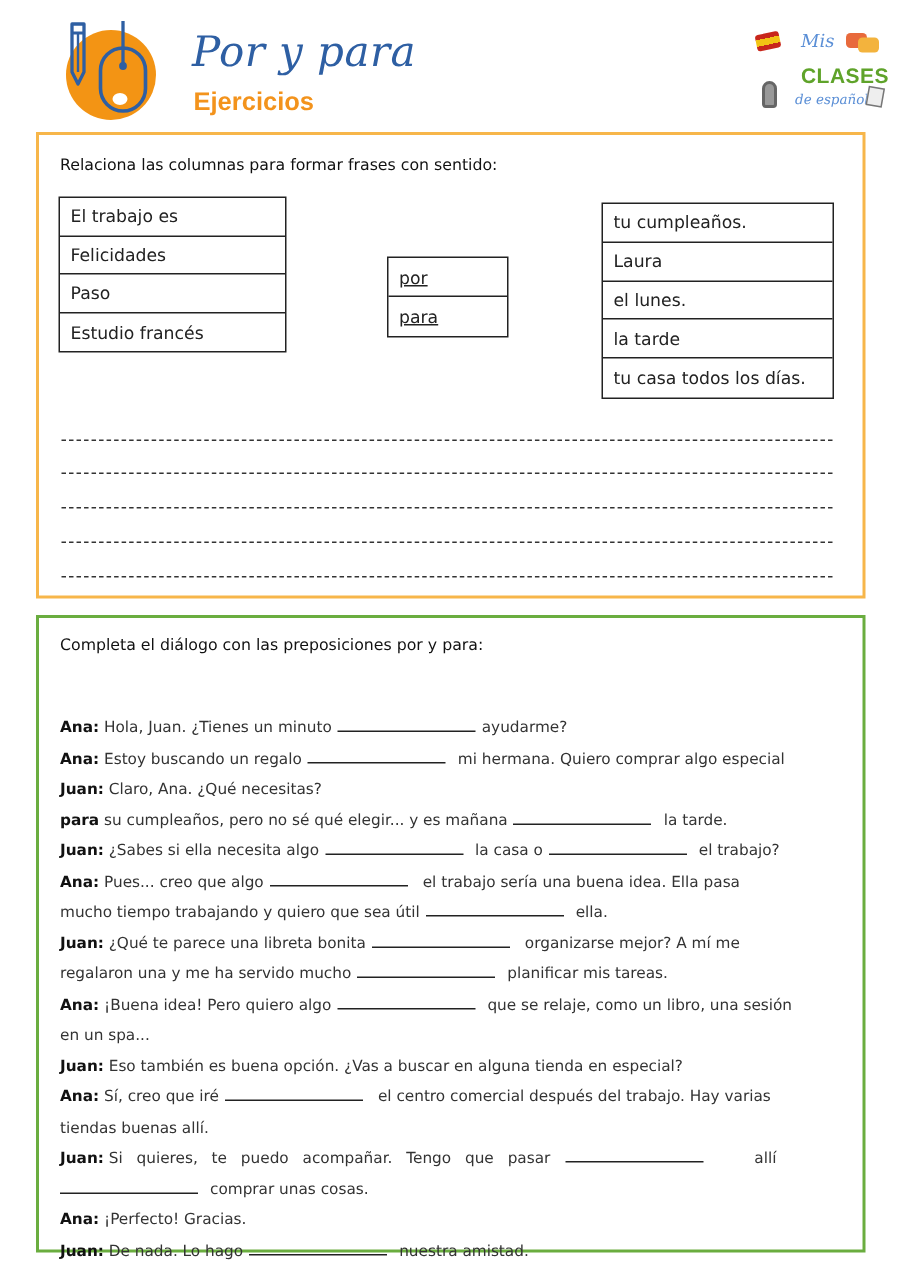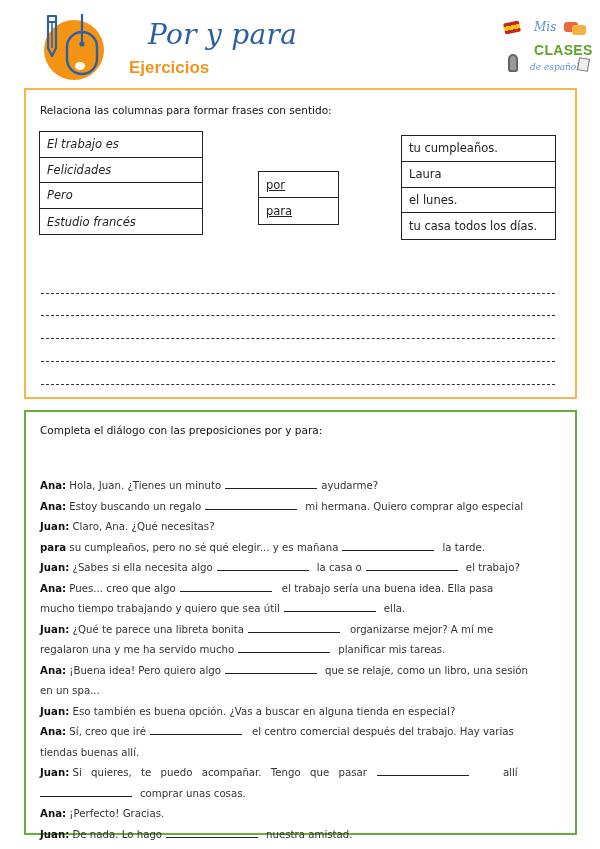--- a/index.html
+++ b/index.html
@@ -1,20 +1,20 @@
 <!DOCTYPE html>
 <html><head>
   <meta charset="utf-8">
   <style>
     * { box-sizing: border-box; margin: 0; padding: 0; }
     html, body { width: 600px; height: 849px; background: #ffffff; overflow: hidden; }
     body { position: relative; font-family: "DejaVu Sans", sans-serif; color: #222; }
 
     .logo { position: absolute; left: 36px; top: 10px; width: 72px; height: 72px; }
-    .title { position: absolute; left: 128px; top: 18px; font-family: "DejaVu Serif", serif; font-style: italic; font-size: 28px; color: #2e5fa3; letter-spacing: 0.3px; margin-left: 20px; }
+    .title { position: absolute; left: 128px; top: 18px; font-family: "DejaVu Serif", serif; font-style: italic; font-size: 28px; color: #2e5fa3; letter-spacing: 0.3px; }
     .subtitle { position: absolute; left: 129px; top: 58px; font-family: "Liberation Sans", sans-serif; font-weight: bold; font-size: 17px; color: #f3931c; }
 
     .brand { position: absolute; left: 500px; top: 18px; width: 96px; height: 62px; }
     .brand .mis { position: absolute; left: 34px; top: 2px; font-family: "DejaVu Serif", serif; font-style: italic; font-size: 12px; color: #5b8fd6; }
     .brand .clases { position: absolute; left: 34px; top: 24px; font-family: "Liberation Sans", sans-serif; font-weight: bold; font-size: 14px; color: #5fa32a; letter-spacing: 0.3px; }
     .brand .esp { position: absolute; left: 30px; top: 44px; font-family: "DejaVu Serif", serif; font-style: italic; font-size: 9px; color: #5b8fd6; }
     .brand .flag { position: absolute; left: 4px; top: 4px; width: 16px; height: 11px; background: linear-gradient(#c8261b 0 30%, #f2c314 30% 70%, #c8261b 70%); transform: rotate(-12deg); border-radius: 2px; }
     .brand .bubble1 { position: absolute; left: 64px; top: 4px; width: 14px; height: 10px; background: #e86a3c; border-radius: 3px; }
     .brand .bubble2 { position: absolute; left: 72px; top: 7px; width: 14px; height: 10px; background: #f3b33d; border-radius: 3px; }
     .brand .mic { position: absolute; left: 8px; top: 36px; width: 10px; height: 18px; border: 2px solid #666; border-radius: 6px 6px 3px 3px; background: #999; }
@@ -22,21 +22,21 @@
 
     .box-orange { position: absolute; left: 24px; top: 88px; width: 553px; height: 311px; border: 2px solid #f7b64a; }
     .box-green { position: absolute; left: 24px; top: 410px; width: 553px; height: 425px; border: 2px solid #6aad3f; }
 
     .instr { position: absolute; font-family: "DejaVu Sans", sans-serif; font-weight: normal; font-size: 10.5px; color: #111; }
 
     .tbl { position: absolute; border: 1px solid #222; }
     .tbl .cell { border-bottom: 1px solid #222; font-family: "DejaVu Sans", sans-serif; font-size: 11.5px; color: #222; padding-left: 7px; display: flex; align-items: center; }
     .tbl .cell:last-child { border-bottom: none; }
 
-    .tbl-left { left: 39px; top: 131px; width: 164px; font-style: italic; }
+    .tbl-left { left: 39px; top: 131px; width: 152px; }
     .tbl-left .cell { height: 25.6px; }
     .tbl-mid { left: 258px; top: 171px; width: 81px; }
     .tbl-mid .cell { height: 26px; text-decoration: underline; }
     .tbl-right { left: 401px; top: 135px; width: 155px; }
     .tbl-right .cell { height: 25.8px; }
 
     .write-line { position: absolute; left: 41px; width: 514px; height: 0; border-top: 1.5px dashed #333; }
 
     .dialog { position: absolute; left: 40px; top: 476px; width: 517px; font-family: "DejaVu Sans", sans-serif; font-size: 10.2px; color: #333; }
     .dialog .line { height: 20.5px; line-height: 20.5px; white-space: nowrap; }
@@ -69,33 +69,34 @@
   <div class="esp">de español</div>
   <div class="note"></div>
 </div>
 
 <div class="box-orange"></div>
 <div class="instr" style="left:40px; top:104px;">Relaciona las columnas para formar frases con sentido:</div>
 
 <div class="tbl tbl-left">
   <div class="cell">El trabajo es</div>
   <div class="cell">Felicidades</div>
-  <div class="cell">Pero</div>
+  <div class="cell">Paso</div>
   <div class="cell">Estudio francés</div>
 </div>
 
 <div class="tbl tbl-mid">
   <div class="cell">por</div>
   <div class="cell">para</div>
 </div>
 
 <div class="tbl tbl-right">
   <div class="cell">tu cumpleaños.</div>
   <div class="cell">Laura</div>
   <div class="cell">el lunes.</div>
+  <div class="cell">la tarde</div>
   <div class="cell">tu casa todos los días.</div>
 </div>
 
 <div class="write-line" style="top:293px;"></div>
 <div class="write-line" style="top:315px;"></div>
 <div class="write-line" style="top:338px;"></div>
 <div class="write-line" style="top:361px;"></div>
 <div class="write-line" style="top:384px;"></div>
 
 <div class="box-green"></div>

